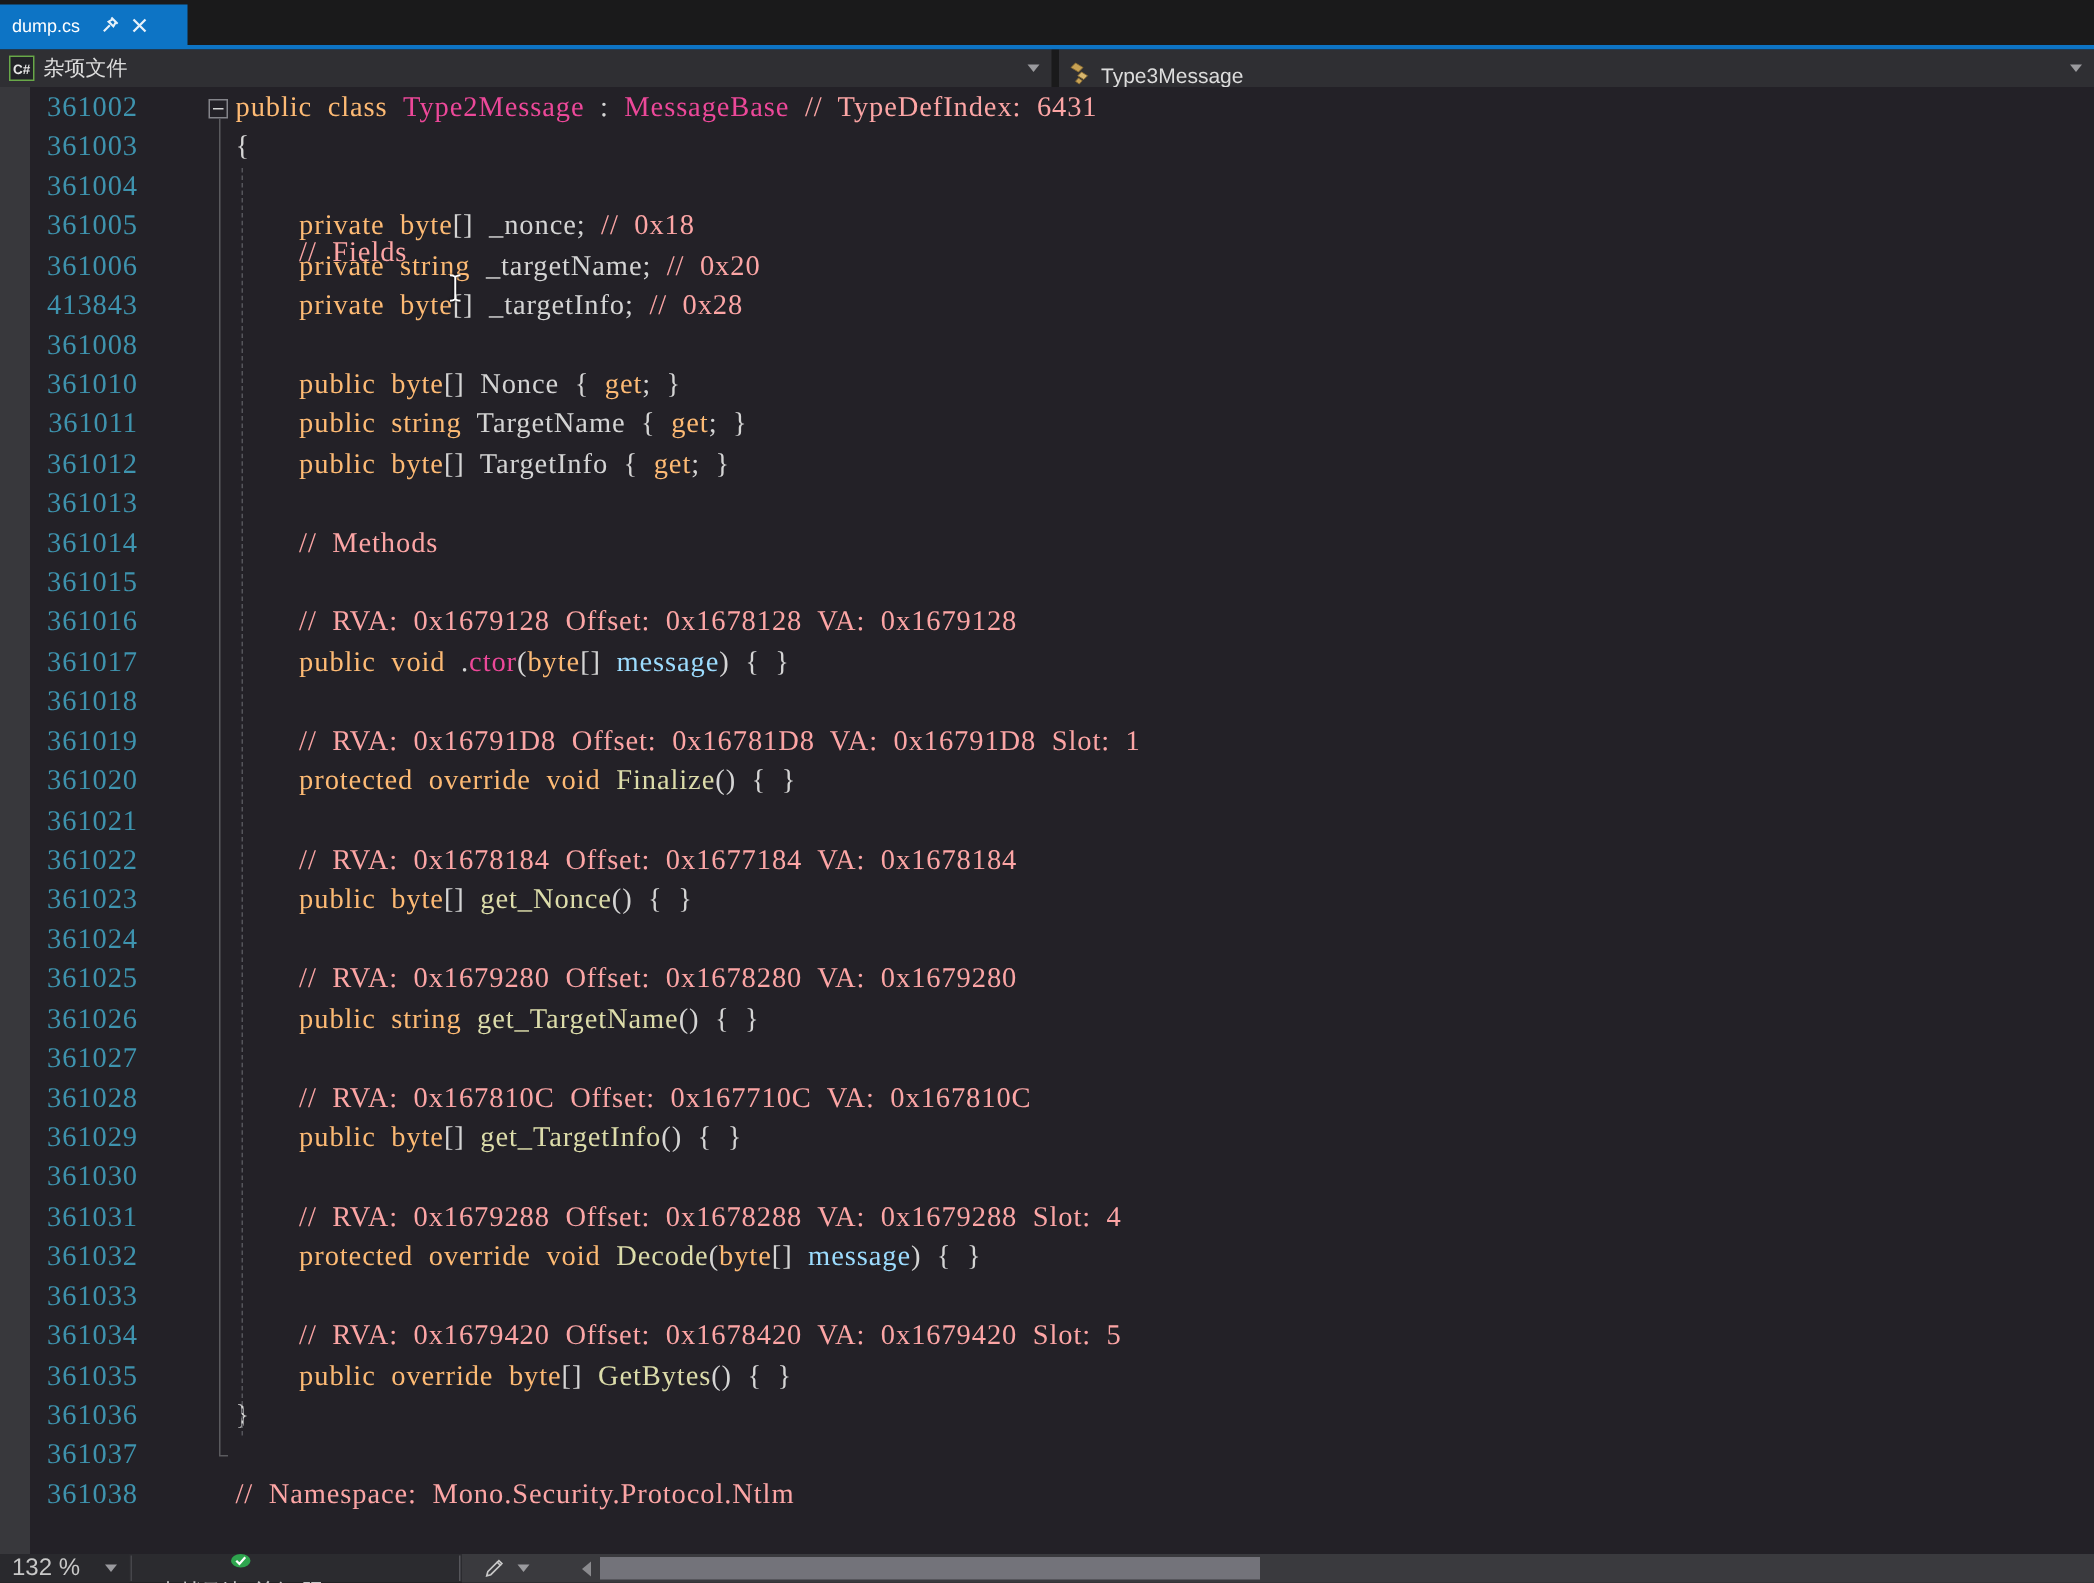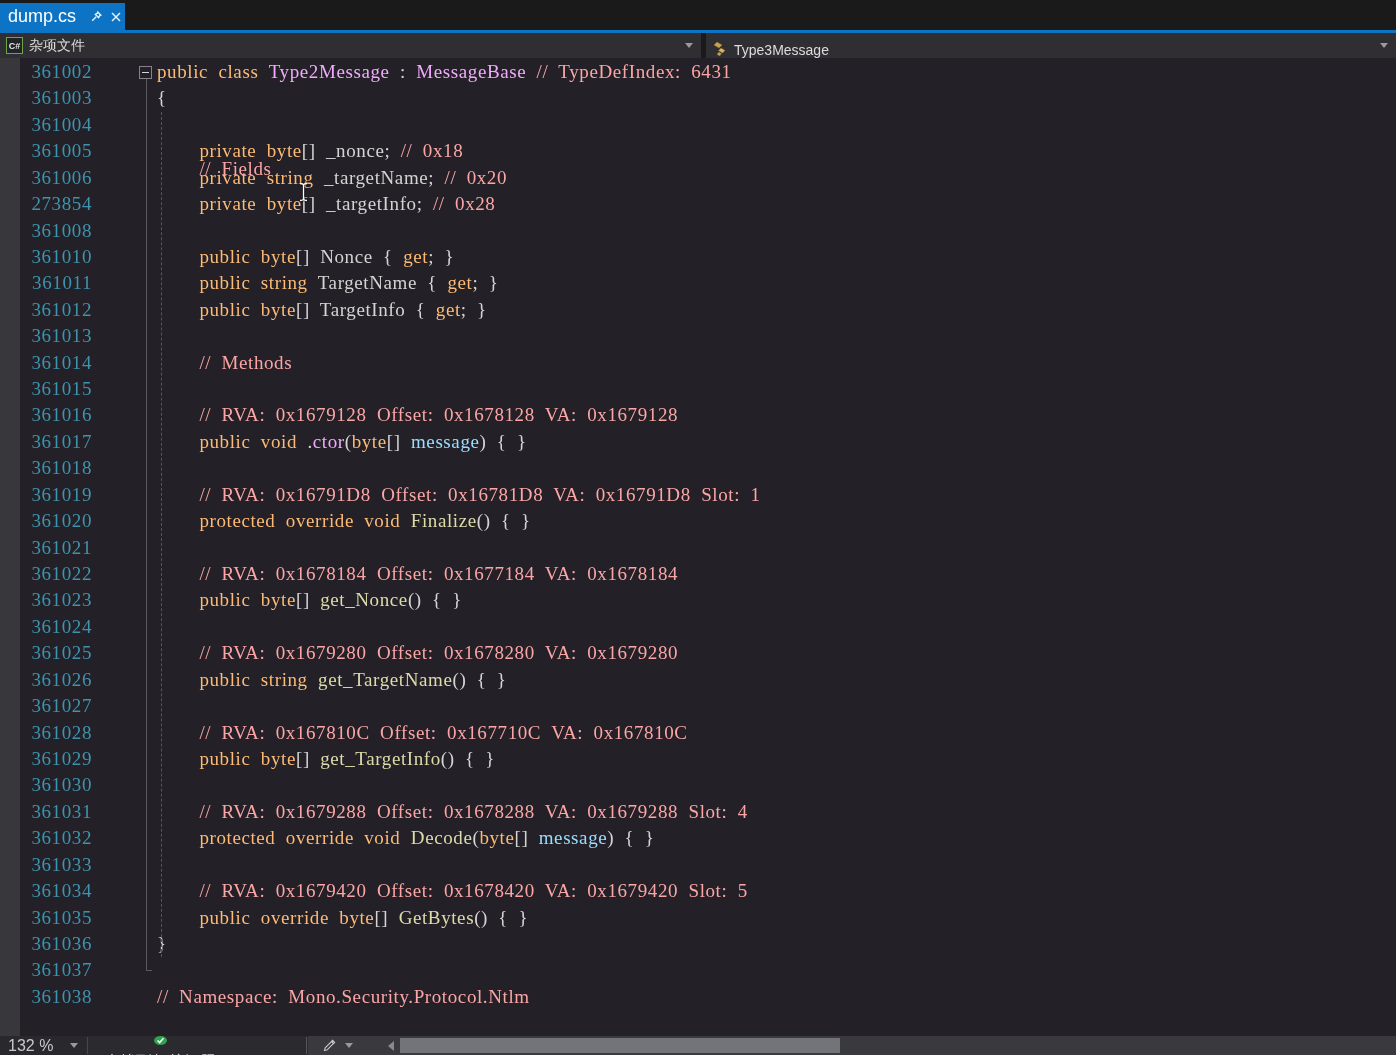--- a/index.html
+++ b/index.html
@@ -3,21 +3,21 @@
 <meta charset="utf-8">
 <style>
   * { margin:0; padding:0; box-sizing:border-box; }
   html,body { width:1396px; height:1055px; overflow:hidden; background:#1A1A1B;
               font-family:"Liberation Sans", sans-serif; }
 
   
   .tabbar { position:relative; width:1396px; height:30px; background:#1A1A1B; }
   .tab { position:absolute; left:0; top:3px; width:125px; height:27px;
          background:#0D74C5; display:flex; align-items:center; padding:0 8px;
-         color:#FFFFFF; font-size:18px; }
+         color:#FFFFFF; font-size:12px; }
   .tab-title { flex:0 0 auto; }
   .tab-icons { display:flex; align-items:center; gap:7px; margin-left:14px; }
   .tab-underline { position:absolute; left:0; top:30px; width:1396px; height:3px; background:#0D74C5; }
 
   
   .navrow { position:absolute; left:0; top:33px; width:1396px; height:25px; display:flex; }
   .nav-left  { width:701px; height:25px; background:#2F2F33; display:flex; align-items:center;
                padding:0 6px; position:relative; }
   .nav-gap   { width:5px; height:25px; background:#1A1A1B; }
   .nav-right { flex:1; height:25px; background:#2F2F33; display:flex; align-items:flex-end;
@@ -34,21 +34,21 @@
   
   .editor { position:absolute; left:0; top:58px; width:1396px; height:978px;
             background:#232127; overflow:hidden; padding-top:1px; }
   .left-strip { position:absolute; left:0; top:0; width:20px; height:978px; background:#38383C; }
   .row { display:flex; height:26.43px; line-height:26.43px;
          font-family:"Liberation Serif","DejaVu Serif",serif; font-size:19px;
          letter-spacing:0.6px; word-spacing:5px; }
   .ln { display:inline-block; width:92px; text-align:right; color:#3E93AE; flex:0 0 92px; }
   .code { margin-left:65px; white-space:pre; }
   .tok-k { color:#fdba74;font-family:Liberation Serif, serif; }
-  .tok-t { color:#f0abfc; }
+  .tok-t { color:#ec4899; }
   .tok-c { color:#fca5a5; }
   .tok-m { color:#DCDCAA; }
   .tok-p { color:#9CDCFE; }
   .tok-w { color:#D4D4D4; }
 
   .fold-box { position:absolute; left:139px; top:8px; width:13px; height:13px;
               border:1px solid #84848A; background:#232127; }
   .fold-box .minus { position:absolute; left:2px; top:5px; width:7px; height:1px; background:#D4D4D4; }
   .guide-solid { position:absolute; left:146px; top:21px; width:1px; height:891px; background:#5A5A5E; }
   .guide-foot  { position:absolute; left:146px; top:912px; width:6px; height:1px; background:#5A5A5E; }
@@ -141,21 +141,21 @@
       </div>
       <div class="row">
         <span class="ln">361005</span>
         <span class="code" style="padding-left: 42.4px;"><span class="tok-k">private byte</span><span class="tok-w">[] _nonce; </span><span class="tok-c">// 0x18</span></span>
       </div>
       <div class="row">
         <span class="ln">361006</span>
         <span class="code" style="padding-left: 42.4px;"><span class="tok-k">private string</span><span class="tok-w"> _targetName; </span><span class="tok-c">// 0x20</span></span>
       </div>
       <div class="row">
-        <span class="ln">273854</span>
+        <span class="ln">413843</span>
         <span class="code" style="padding-left: 42.4px;"><span class="tok-k">private byte</span><span class="tok-w">[] _targetInfo; </span><span class="tok-c">// 0x28</span></span>
       </div>
       <div class="row">
         <span class="ln">361008</span>
         <span class="code" style="padding-left: 0px;"></span>
       </div>
       <div class="row">
         <span class="ln">361010</span>
         <span class="code" style="padding-left: 42.4px;"><span class="tok-k">public byte</span><span class="tok-w">[] Nonce { </span><span class="tok-k">get</span><span class="tok-w">; }</span></span>
       </div>

